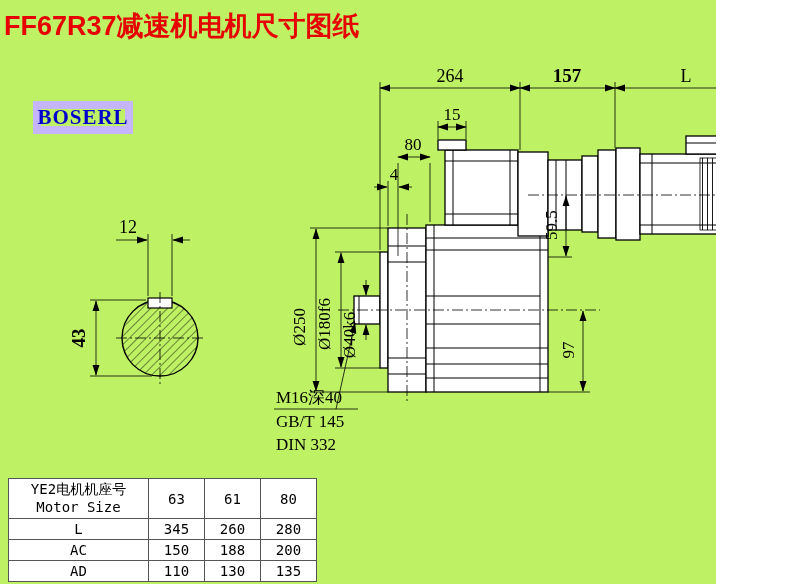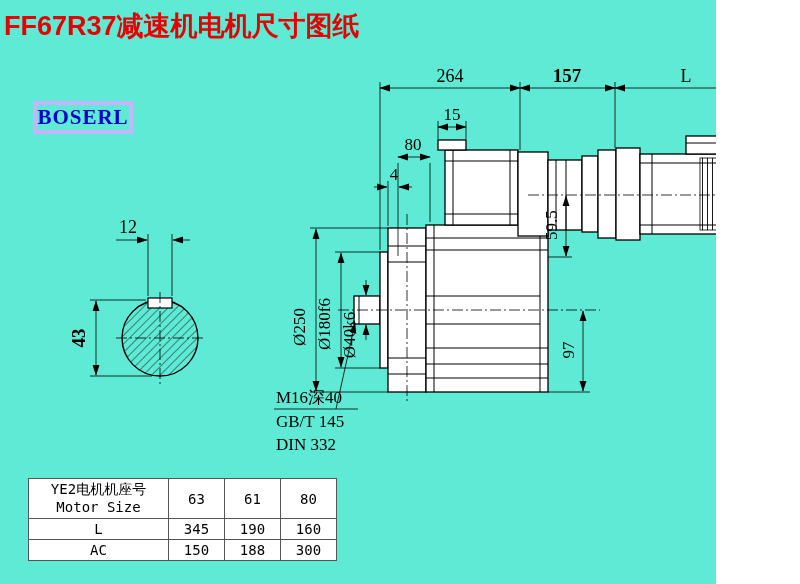--- a/index.html
+++ b/index.html
@@ -1,36 +1,36 @@
 <!DOCTYPE html>
 <html><head>
 <meta charset="utf-8">
 <style>
   * { margin:0; padding:0; box-sizing:border-box; }
   html,body { width:800px; height:584px; background:#fff; }
-  .page { position:relative; width:716px; height:584px; background:#5eead4; overflow:hidden;
+  .page { position:relative; width:716px; height:584px; background:#bef264; overflow:hidden;
           font-family:"Liberation Serif", serif; color:#000; }
   .title { position:absolute; left:4px; top:8px;
            font-family:"Liberation Sans", sans-serif; font-weight:bold;
            font-size:27px; color:#e60000; white-space:nowrap; }
   .logo-box { position:absolute; left:33px; top:101px; width:100px; height:33px;
-              border:4px solid #c4b5fd; display:flex; align-items:center; justify-content:center; }
+              border:8px solid #c4b5fd; display:flex; align-items:center; justify-content:center; }
   .logo-box span { font-family:"Liberation Serif", serif; font-weight:bold;
                    font-size:21px; color:#0000cc; letter-spacing:1px; }
   svg.drawing { position:absolute; left:0; top:0; }
   svg text { font-family:"Liberation Serif", serif; font-size:17px; fill:#000; }
   svg text.big { font-size:18px; }
   svg text.bold { font-weight:bold; font-size:19px; }
   .ol   { stroke:#000; stroke-width:1.3; fill:#fff; }
   .in   { stroke:#000; stroke-width:1;   fill:none; }
   .thin { stroke:#000; stroke-width:0.8; fill:none; }
   .cl   { stroke:#000; stroke-width:0.8; fill:none; stroke-dasharray:11 3 2 3; }
   .size-table { position:absolute; left:8px; top:478px; border-collapse:collapse;
                 font-family:"DejaVu Sans Mono", monospace; font-size:14px;
-                color:#000; text-align:center;margin-left:20px; }
+                color:#000; text-align:center; }
   .size-table td { border:1px solid #555; padding:0 4px; height:21px; background:#fff; }
   .size-table tr.hrow td { height:40px; }
   .size-table td.hdr { width:140px; line-height:1.25; }
   .size-table td.c { width:56px; }
 </style>
 </head>
 <body>
 
 <div class="page">
 
@@ -197,25 +197,31 @@
         <div>YE2电机机座号</div>
         <div>Motor Size</div>
       </td>
       <td class="c">63</td>
       <td class="c">61</td>
       <td class="c">80</td>
     </tr>
     <tr>
       <td>L</td>
       <td>345</td>
-      <td>190</td>
-      <td>160</td>
+      <td>260</td>
+      <td>280</td>
     </tr>
     <tr>
       <td>AC</td>
       <td>150</td>
       <td>188</td>
-      <td>300</td>
+      <td>200</td>
+    </tr>
+    <tr>
+      <td>AD</td>
+      <td>110</td>
+      <td>130</td>
+      <td>135</td>
     </tr>
   </tbody>
     </table>
 
 </div>
 
 </body></html>

